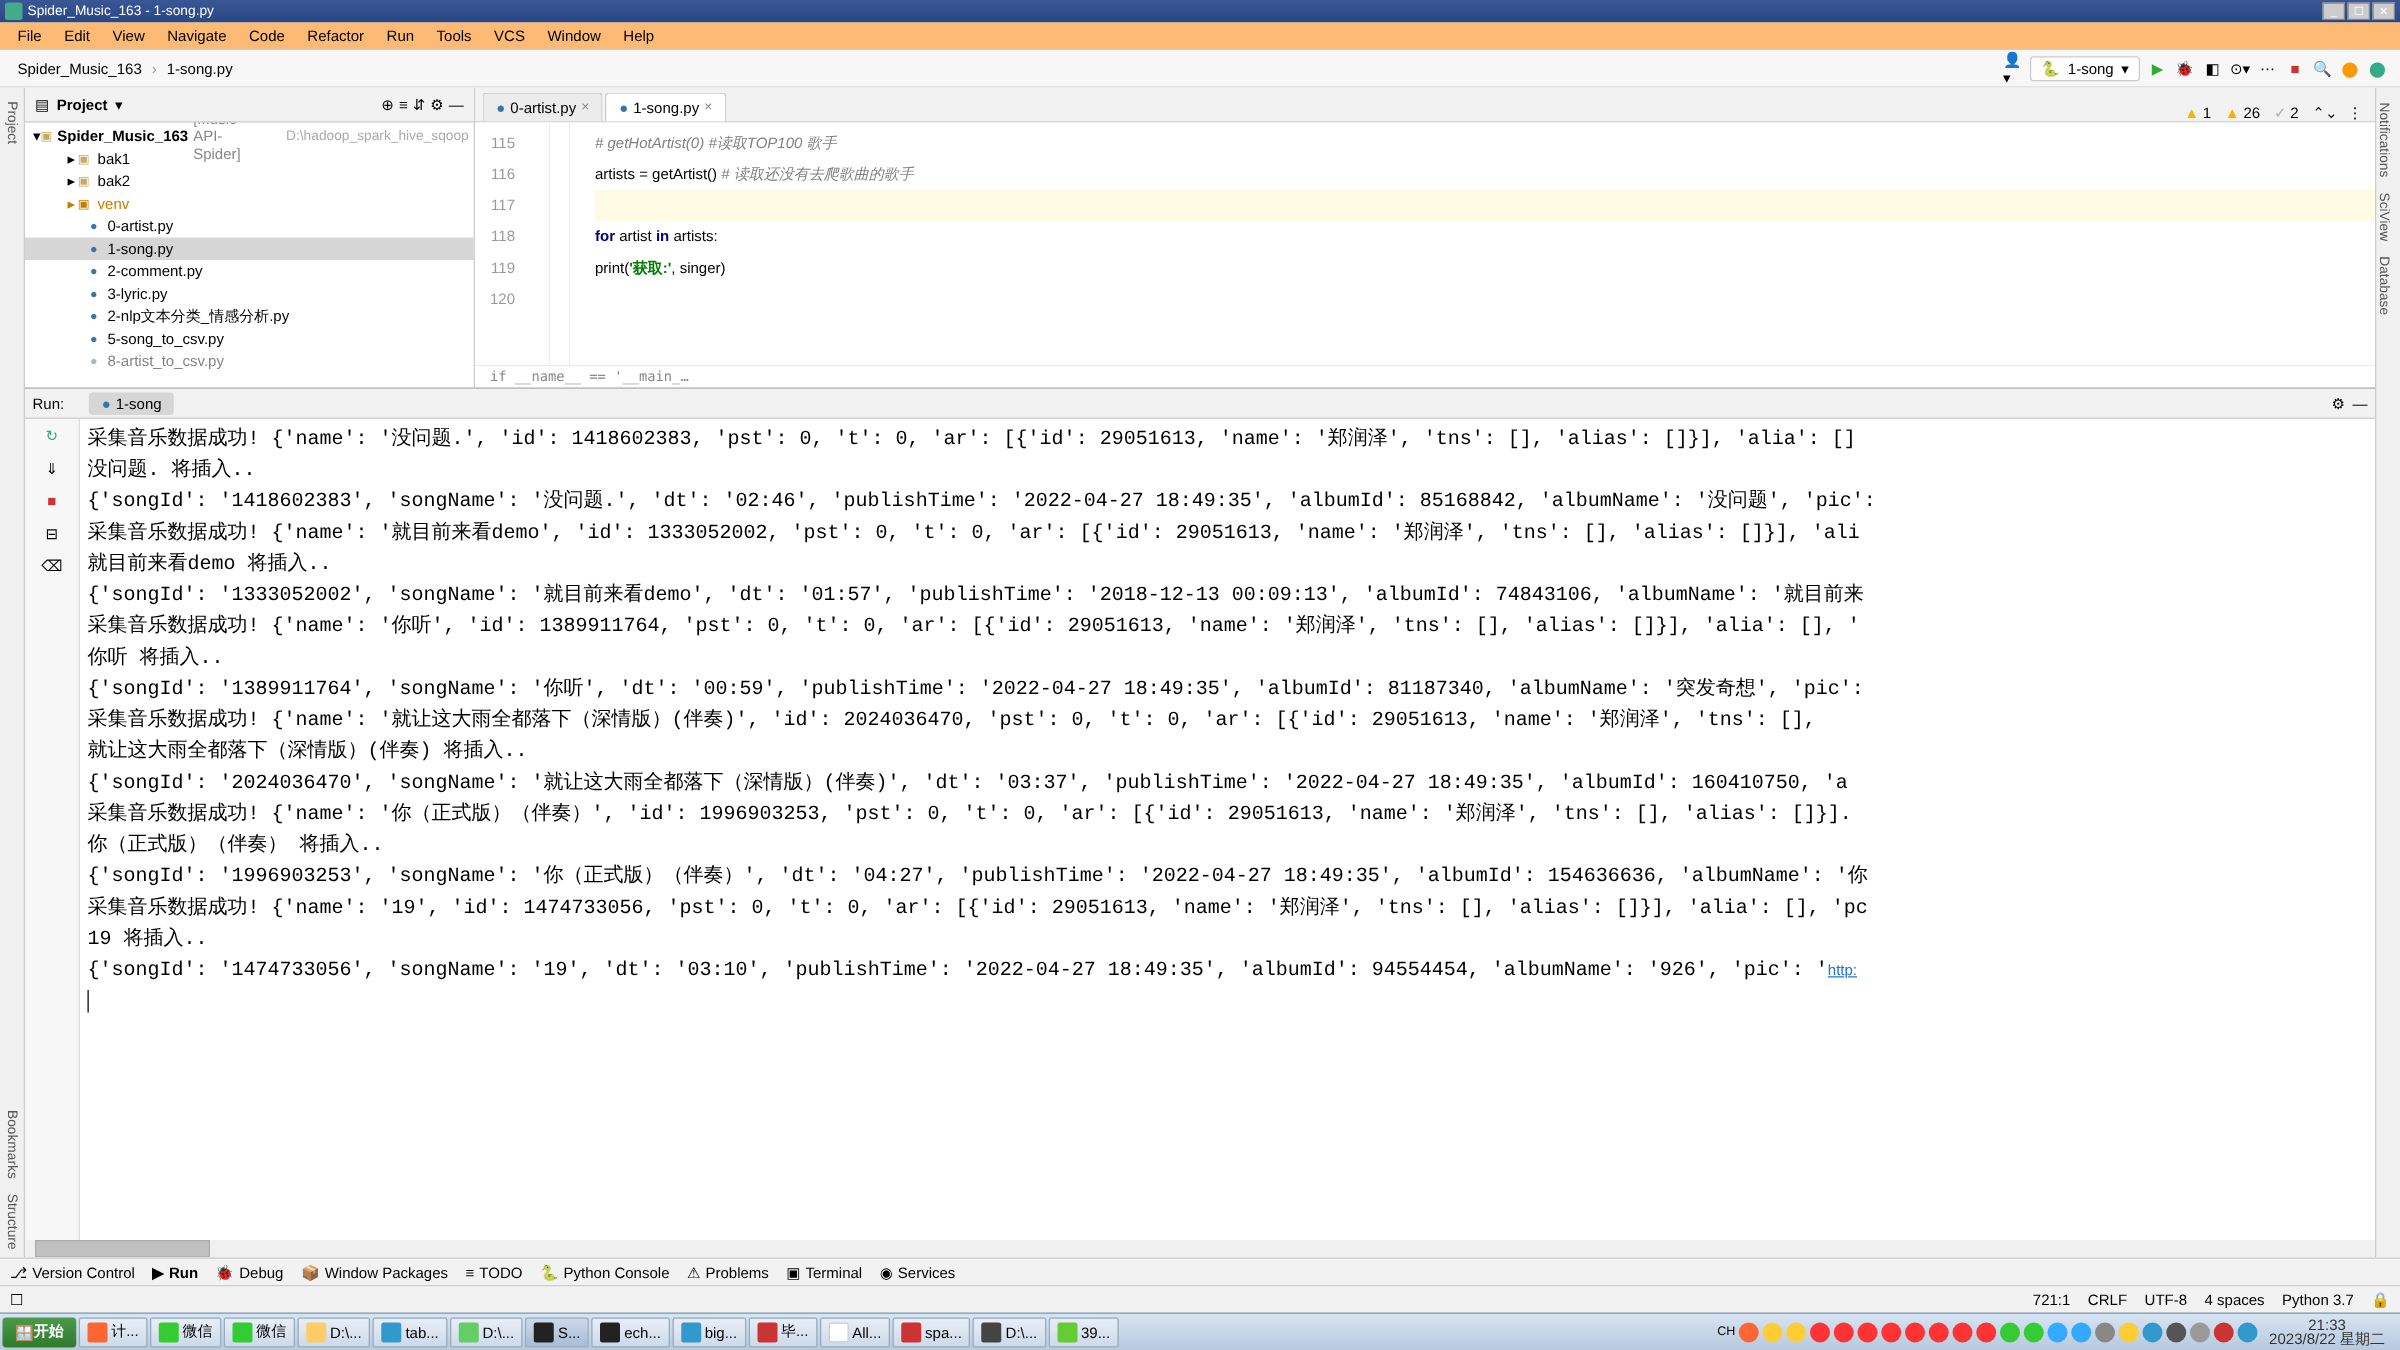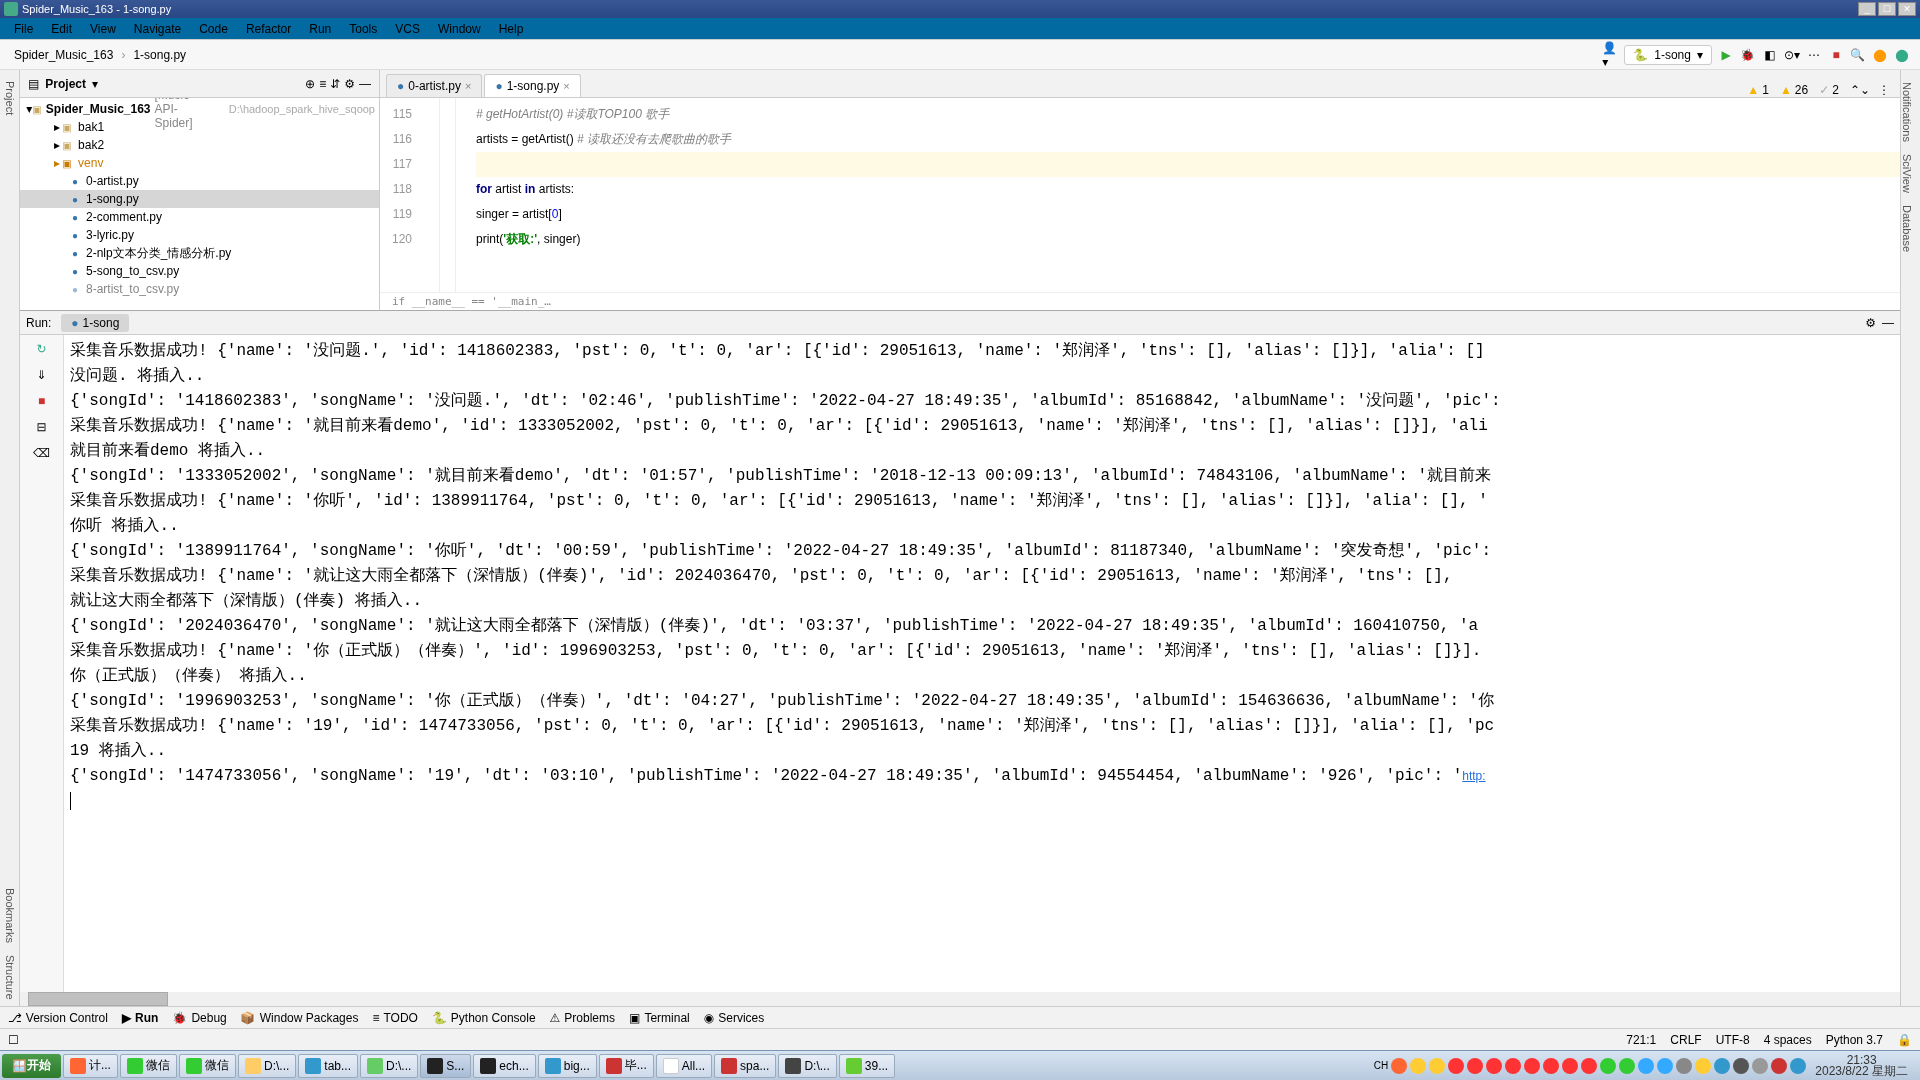--- a/index.html
+++ b/index.html
@@ -4,21 +4,21 @@
 <style>
 * { margin: 0; padding: 0; box-sizing: border-box; font-family: "Microsoft YaHei", "SimSun", sans-serif; font-size: 12px; }
 body { width: 1920px; height: 1080px; overflow: hidden; background: #f0f0f0; display: flex; flex-direction: column; }
 
 .titlebar { height: 18px; background: linear-gradient(#3a5795,#2a4785); color: #fff; display: flex; align-items: center; padding: 0 4px; }
 .titlebar-icon { width: 14px; height: 14px; background: #4a8; border-radius: 2px; margin-right: 4px; }
 .titlebar-text { flex: 1; font-size: 11px; }
 .win-controls { display: flex; gap: 2px; }
 .win-btn { width: 18px; height: 14px; background: #ccc; border: 1px solid #888; display: flex; align-items: center; justify-content: center; font-size: 9px; }
 
-.menubar { height: 22px; background: #0369a1; display: flex; align-items: center; padding: 0 6px; gap: 2px; border-bottom: 1px solid #ccc; }
+.menubar { height: 22px; background: #fdba74; display: flex; align-items: center; padding: 0 6px; gap: 2px; border-bottom: 1px solid #ccc; }
 .menu-item { padding: 2px 8px; font-size: 12px; cursor: pointer; }
 
 .navbar { height: 30px; background: #f7f7f7; display: flex; align-items: center; padding: 0 10px; border-bottom: 1px solid #ddd; }
 .breadcrumb { display: flex; align-items: center; gap: 4px; flex: 1; }
 .bc-item { padding: 2px 4px; }
 .bc-sep { color: #999; }
 .nav-right { display: flex; align-items: center; gap: 6px; }
 .run-config { display: flex; align-items: center; background: #fff; border: 1px solid #ccc; border-radius: 3px; padding: 2px 8px; gap: 6px; }
 .nav-icon { width: 16px; height: 16px; display: flex; align-items: center; justify-content: center; }
 .icon-play { color: #3a3; }
@@ -65,21 +65,21 @@
 .code-lines { flex: 1; padding: 4px 0 0 20px; line-height: 25px; }
 .code-line {}
 .code-line.caret-line { background: #fffae3; }
 .kw { color: #000080; font-weight: bold; }
 .str { color: #008000; font-weight: bold; }
 .cmt { color: #808080; font-style: italic; }
 .num { color: #0000ff; }
 .code-crumb { padding: 2px 12px; font-size: 11px; color: #888; font-family: "Consolas", monospace; border-top: 1px solid #eee; }
 
 .run-panel { flex: 1; display: flex; flex-direction: column; border-top: 1px solid #aaa; overflow: hidden; }
-.run-header { height: 24px; background: #f2f2f2; border-bottom: 1px solid #ccc; display: flex; align-items: center; padding: 0 6px; gap: 10px; }
+.run-header { height: 24px; background: #f2f2f2; border-bottom: 1px solid #ccc; display: flex; align-items: center; padding: 0 6px; gap: 20px; }
 .run-title { font-size: 12px; }
 .run-tab { background: #d6d6d6; padding: 2px 10px; border-radius: 3px; font-size: 11px; display: flex; align-items: center; gap: 4px; }
 .run-header-actions { margin-left: auto; display: flex; gap: 6px; }
 
 .run-body { flex: 1; display: flex; overflow: hidden; }
 .run-side { width: 44px; background: #f7f7f7; border-right: 1px solid #ddd; display: flex; flex-direction: column; align-items: center; padding-top: 6px; gap: 10px; }
 .run-side-btn { width: 16px; height: 16px; display: flex; align-items: center; justify-content: center; }
 .console { flex: 1; background: #fff; padding: 4px 6px; font-family: "Consolas", "Courier New", "SimSun", monospace; font-size: 16px; line-height: 25px; overflow: hidden; white-space: pre; color: #000; }
 .console .link { color: #2470d8; text-decoration: underline; }
 .caret { display: inline-block; width: 1px; height: 18px; background: #000; vertical-align: middle; }
@@ -254,21 +254,20 @@
               <div>118</div>
               <div>119</div>
               <div>120</div>
           </div>
           <div class="fold-gutter"></div>
           <div class="code-lines">
             <div class="code-line">        <span class="cmt"># getHotArtist(0)</span>   <span class="cmt">#读取TOP100 歌手</span></div>
             <div class="code-line">        <span>artists = getArtist()</span>   <span class="cmt"># 读取还没有去爬歌曲的歌手</span></div>
             <div class="code-line caret-line">&nbsp;</div>
             <div class="code-line">        <span class="kw">for</span> <span>artist</span> <span class="kw">in</span> <span>artists:</span></div>
-            <div class="code-line">            <span>singer = artist[</span><span class="num">0</span><span>]</span></div>
             <div class="code-line">            <span>print(</span><span class="str">'获取:'</span><span>, singer)</span></div>
           </div>
         </div>
         <div class="code-crumb">if __name__ == '__main_…</div>
       </div>
     </div>
 
     <div class="run-panel">
       <div class="run-header">
         <span class="run-title">Run:</span>

